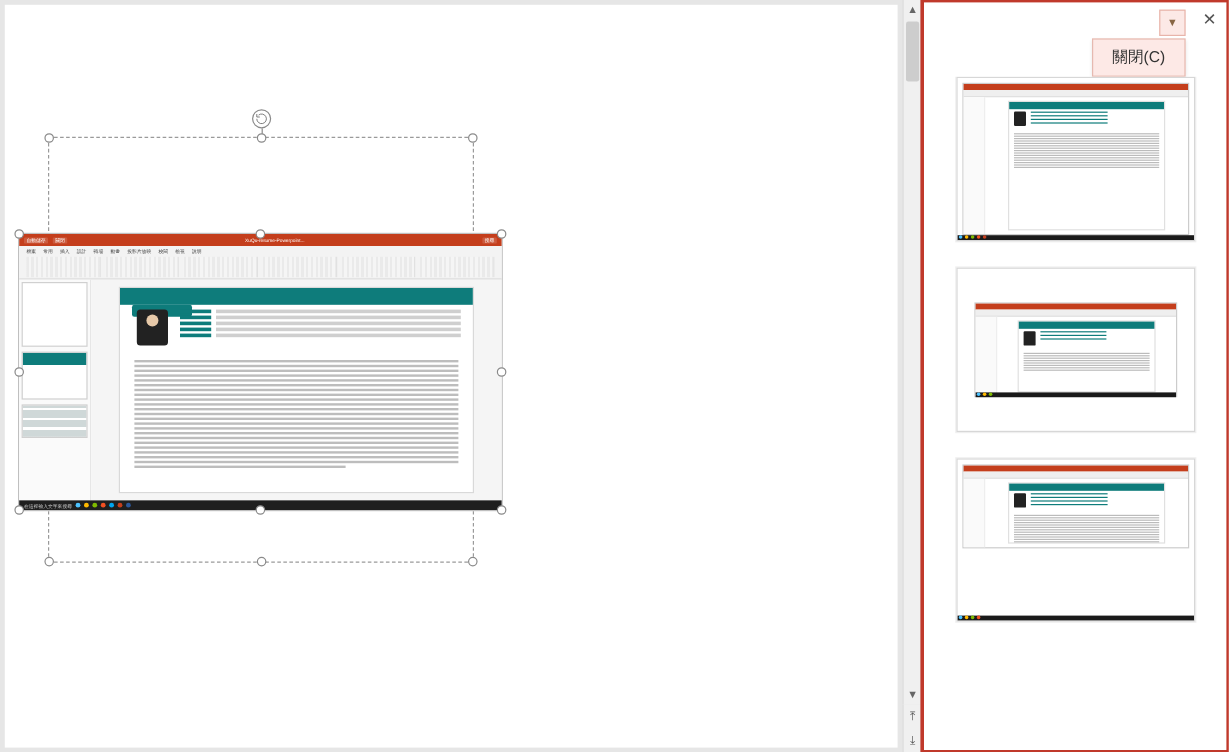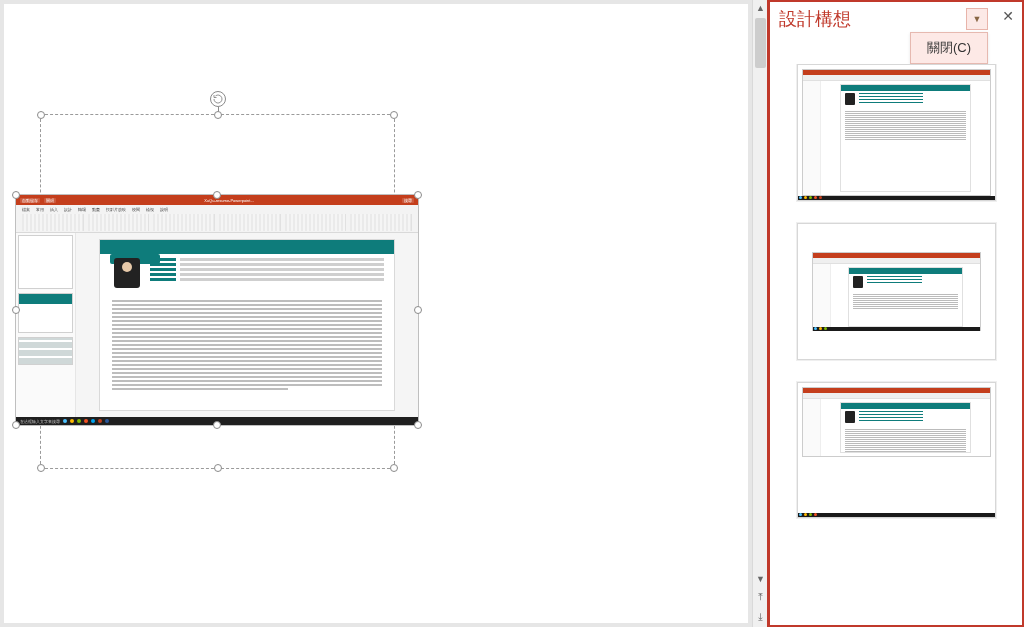--- a/index.html
+++ b/index.html
@@ -230,23 +230,20 @@
       <div class="scroll-thumb"></div>
       <div class="scroll-arrow" style="position:absolute;bottom:0;left:0;right:0">▼</div>
     </div>
     <div class="zoom-ctrl">
       <div>⤒</div>
       <div>⤓</div>
     </div>
   </div>
 
   <div class="pane">
-    <div class="pane-header">
-      <span class="pane-title">設計構想</span>
-    </div>
     <div class="pane-dd">▼</div>
     <div class="pane-close-x">✕</div>
     <div class="close-flyout">
       <span>關閉(C)</span>
     </div>
 
     <div class="ideas-list">
 
       <div class="idea idea1">
         <div class="mini">

